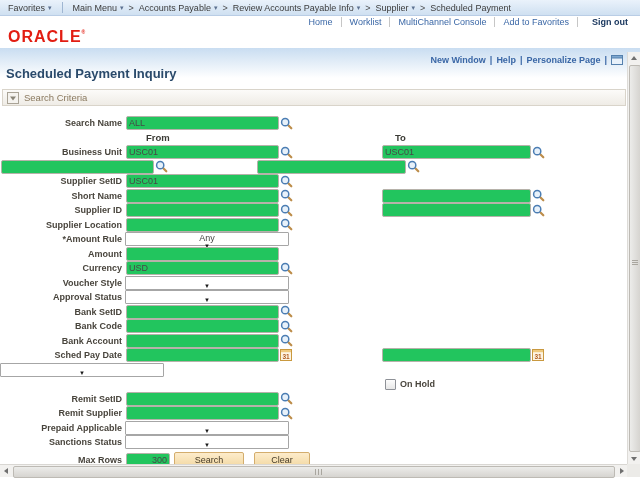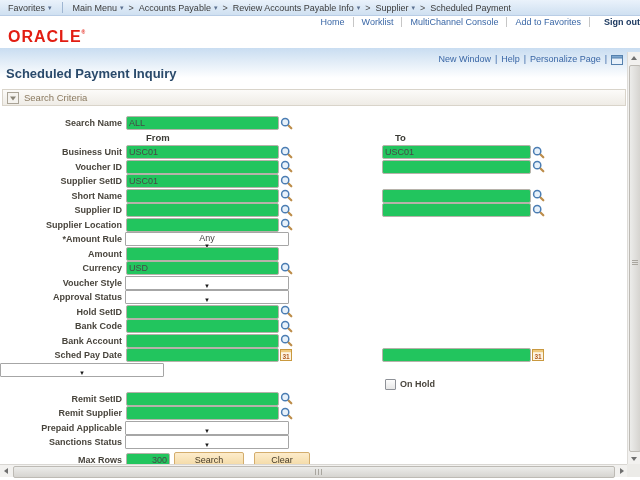--- a/index.html
+++ b/index.html
@@ -10,35 +10,35 @@
   .crumb-bar{position:absolute;top:0;left:0;width:640px;height:16px;
     background:linear-gradient(var(--crumb-top,#eaf2fb),var(--crumb-bot,#cfe0f1));
     border-bottom:1px solid #b9cde5;display:flex;align-items:center;font-size:9px;color:#3c3c3c;
     padding-left:8px;box-sizing:border-box;white-space:nowrap;}
   .crumb-item{display:flex;align-items:center;cursor:pointer;}
   .dd{font-size:7px;color:#5d7190;margin-left:3px;line-height:8px;}
   .vline{width:1px;height:11px;background:#9fb6d2;margin:0 10px;}
   .csep{margin:0 5px;color:#4a4a4a;}
 
   
-  .header-links{position:absolute;top:17px;right:0;display:flex;font-size:9px;}
+  .header-links{position:absolute;top:17px;right:12px;display:flex;font-size:9px;}
   .hlink{color:var(--link-blue,#3a67a6);cursor:pointer;}
   .hsep{width:1px;height:10px;background:#c6c6c6;margin:0 8px;}
   .signout{font-weight:bold;color:#1c3960;margin-left:6px;}
   .logo{position:absolute;left:8px;top:28px;font-size:16px;font-weight:bold;
         color:var(--oracle-red,#e21d12);letter-spacing:1px;}
   .logo-mark{font-size:5px;vertical-align:top;line-height:8px;}
 
   
   .band{position:absolute;top:48px;left:0;width:640px;height:30px;
     background:linear-gradient(var(--band-blue,#c9ddf1),#ffffff);}
 
   
-  .page-links{position:absolute;top:54px;right:17px;display:flex;
-    font-size:9px;color:var(--link-blue,#3a67a6);font-weight:normal;}
+  .page-links{position:absolute;top:54px;right:17px;display:flex;align-items:center;
+    font-size:9px;color:var(--link-blue,#3a67a6);font-weight:bold;}
   .plink{cursor:pointer;}
   .psep{margin:0 4px;}
   .page-title{position:absolute;left:6px;top:66px;font-size:13px;font-weight:bold;color:var(--title-blue,#2a4a6b);}
 
   
   .section-hdr{position:absolute;left:2px;top:89px;width:624px;height:17px;box-sizing:border-box;
     background:linear-gradient(#fcfbf9,#efece6);border:1px solid #d9d4ca;
     display:flex;align-items:center;padding-left:4px;}
   .section-title{font-size:9.5px;color:var(--section-title,#8a795f);margin-left:5px;}
   .collapse-btn{display:flex;cursor:pointer;}
@@ -219,21 +219,20 @@
             <input type="text" class="tin w-to" value="USC01" style="">
             <span class="lookup">
               <svg width="13" height="13" viewBox="0 0 13 13">
                 <line x1="8" y1="8" x2="11.3" y2="11.3" stroke="#bd8d4a" stroke-width="2.2" stroke-linecap="round"></line>
                 <circle cx="5.2" cy="5.2" r="3.6" fill="#e7f1fa" stroke="#4b7db3" stroke-width="1.5"></circle>
               </svg>
             </span>
           </span>
         </div>
         <div class="frow">
-          <span class="lbl">Voucher ID</span>
           <span class="fcell">
             <input type="text" class="tin w-from" value="" style="">
             <span class="lookup">
               <svg width="13" height="13" viewBox="0 0 13 13">
                 <line x1="8" y1="8" x2="11.3" y2="11.3" stroke="#bd8d4a" stroke-width="2.2" stroke-linecap="round"></line>
                 <circle cx="5.2" cy="5.2" r="3.6" fill="#e7f1fa" stroke="#4b7db3" stroke-width="1.5"></circle>
               </svg>
             </span>
           </span>
           <span class="tcell">
@@ -358,21 +357,21 @@
           <span class="lbl">Approval Status</span>
           <span class="fcell">
             <span class="tsel">
               <span class="selval"></span>
               <span class="selarrow">▼</span>
             </span>
           </span>
           <span class="tcell"></span>
         </div>
         <div class="frow">
-          <span class="lbl">Hold SetID</span>
+          <span class="lbl">Bank SetID</span>
           <span class="fcell">
             <input type="text" class="tin w-from" value="" style="">
             <span class="lookup">
               <svg width="13" height="13" viewBox="0 0 13 13">
                 <line x1="8" y1="8" x2="11.3" y2="11.3" stroke="#bd8d4a" stroke-width="2.2" stroke-linecap="round"></line>
                 <circle cx="5.2" cy="5.2" r="3.6" fill="#e7f1fa" stroke="#4b7db3" stroke-width="1.5"></circle>
               </svg>
             </span>
           </span>
           <span class="tcell"></span>

